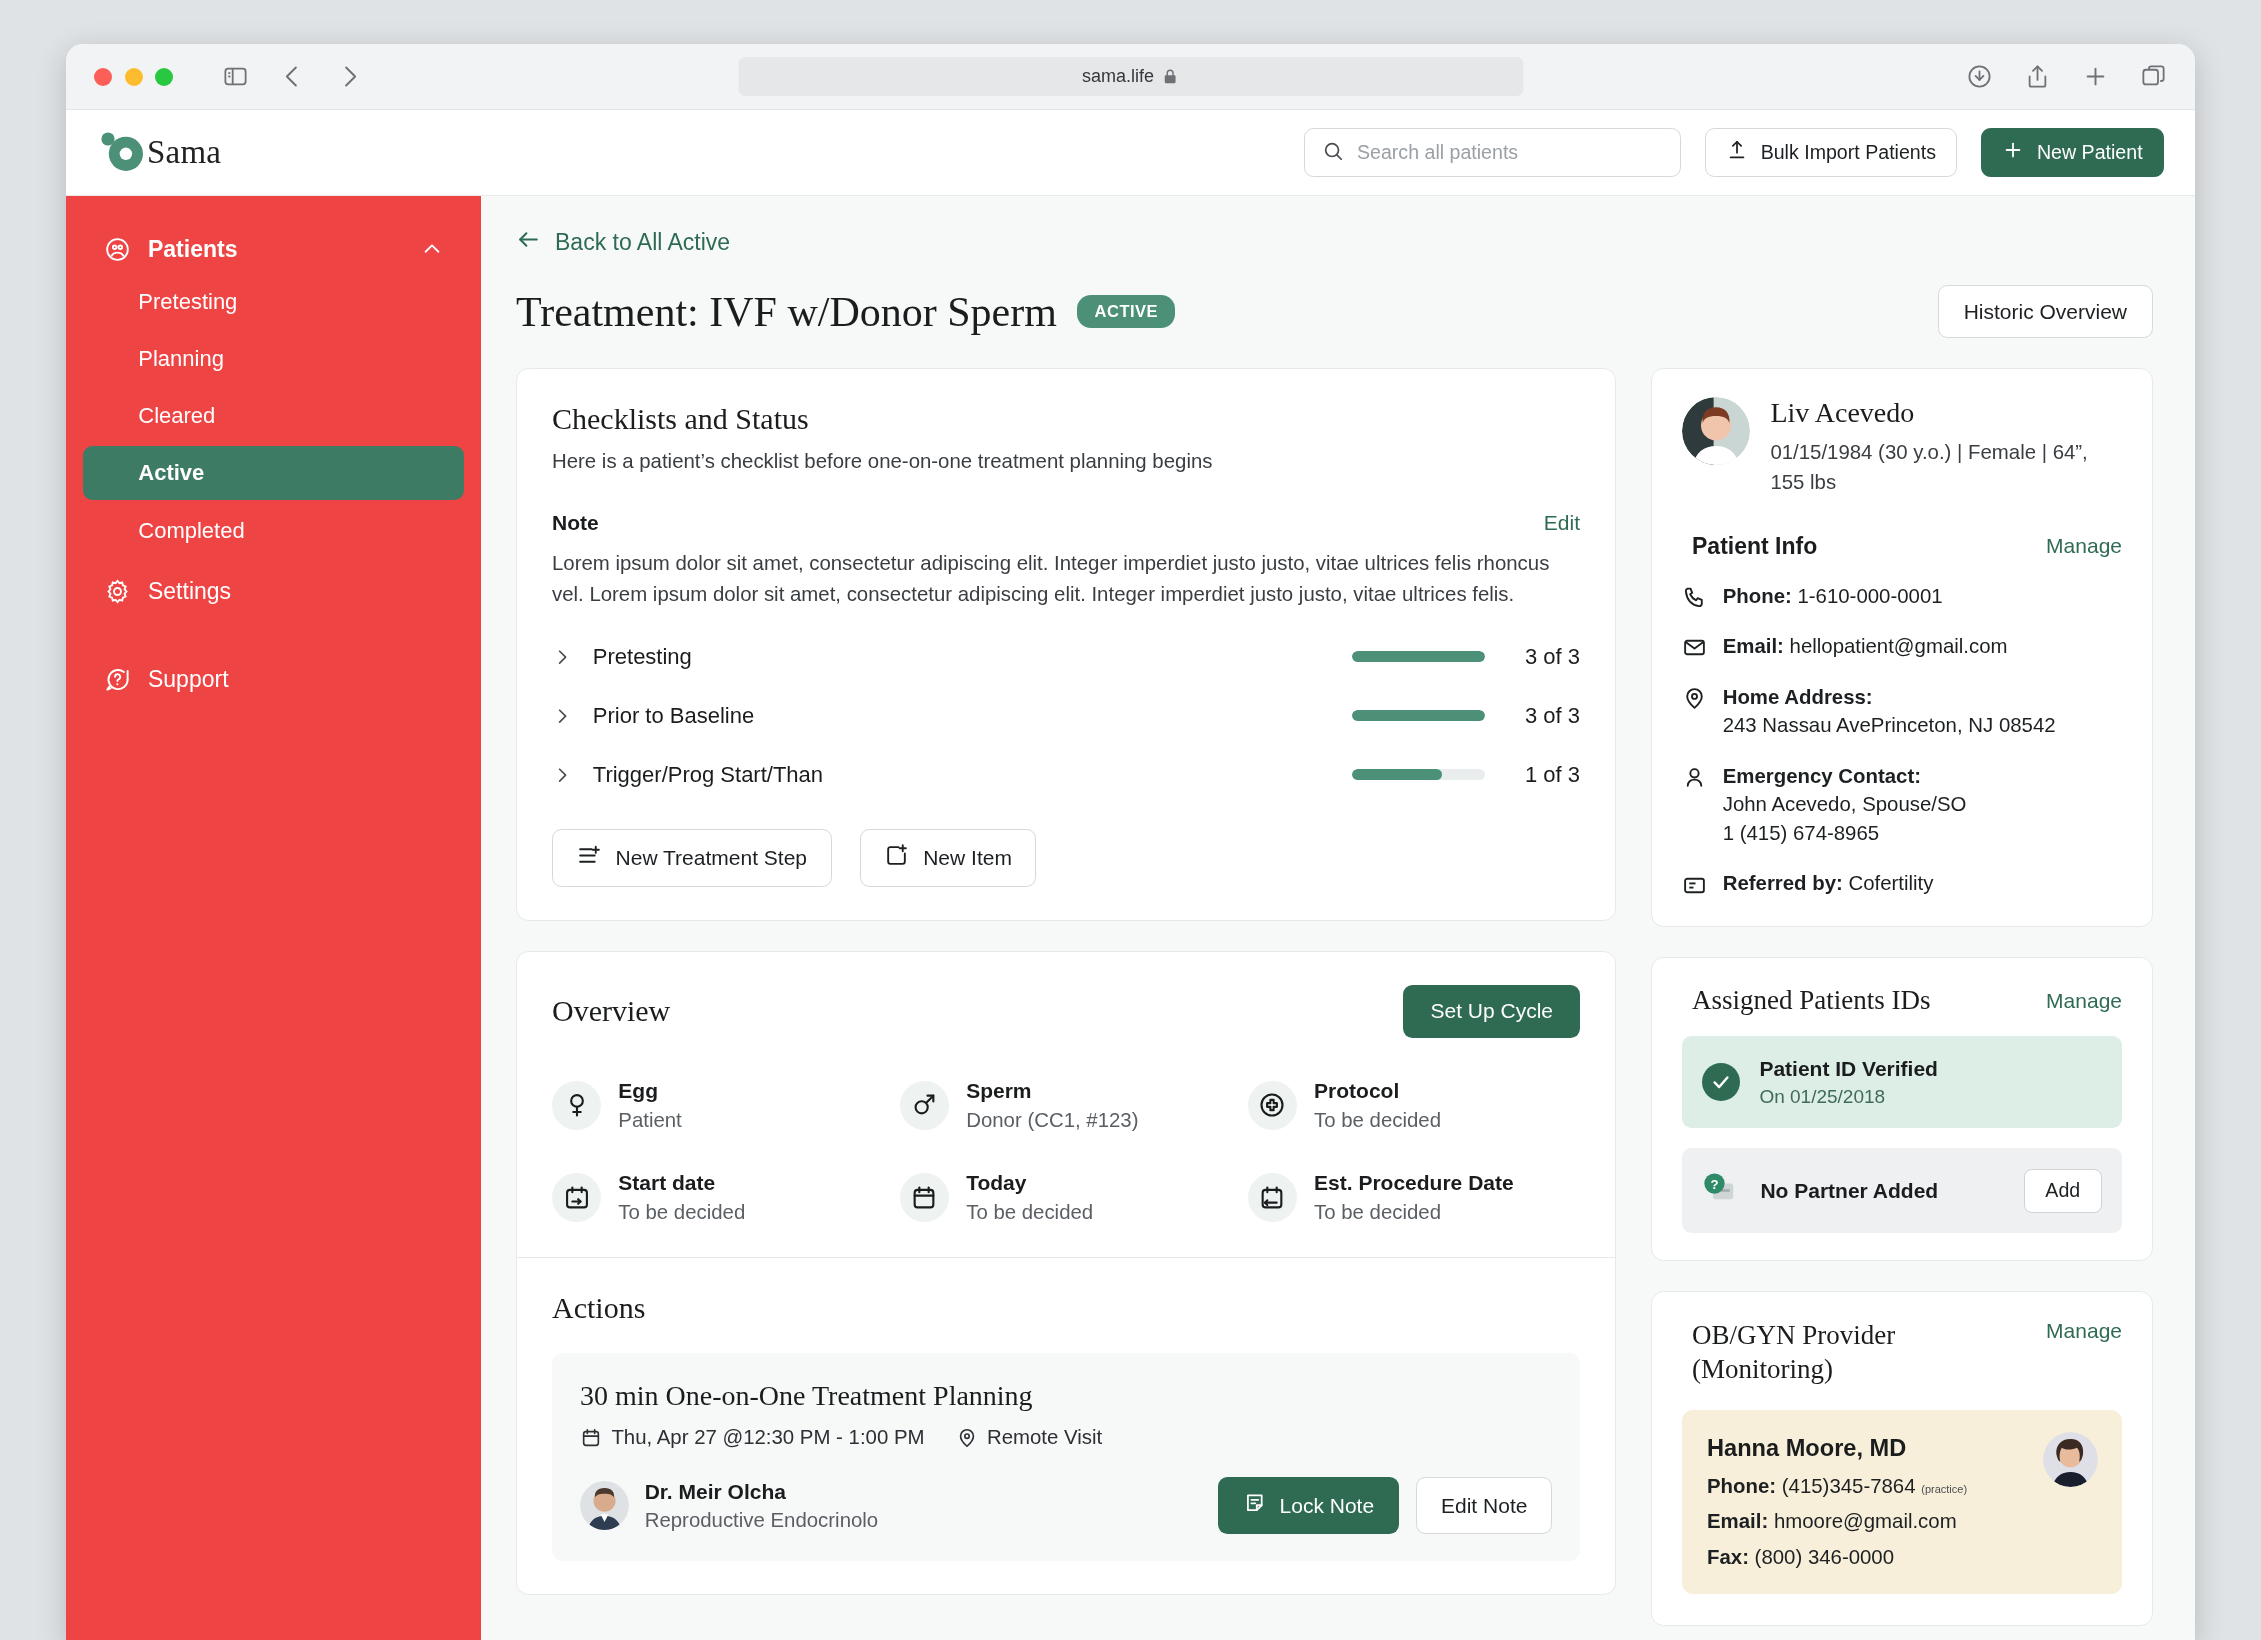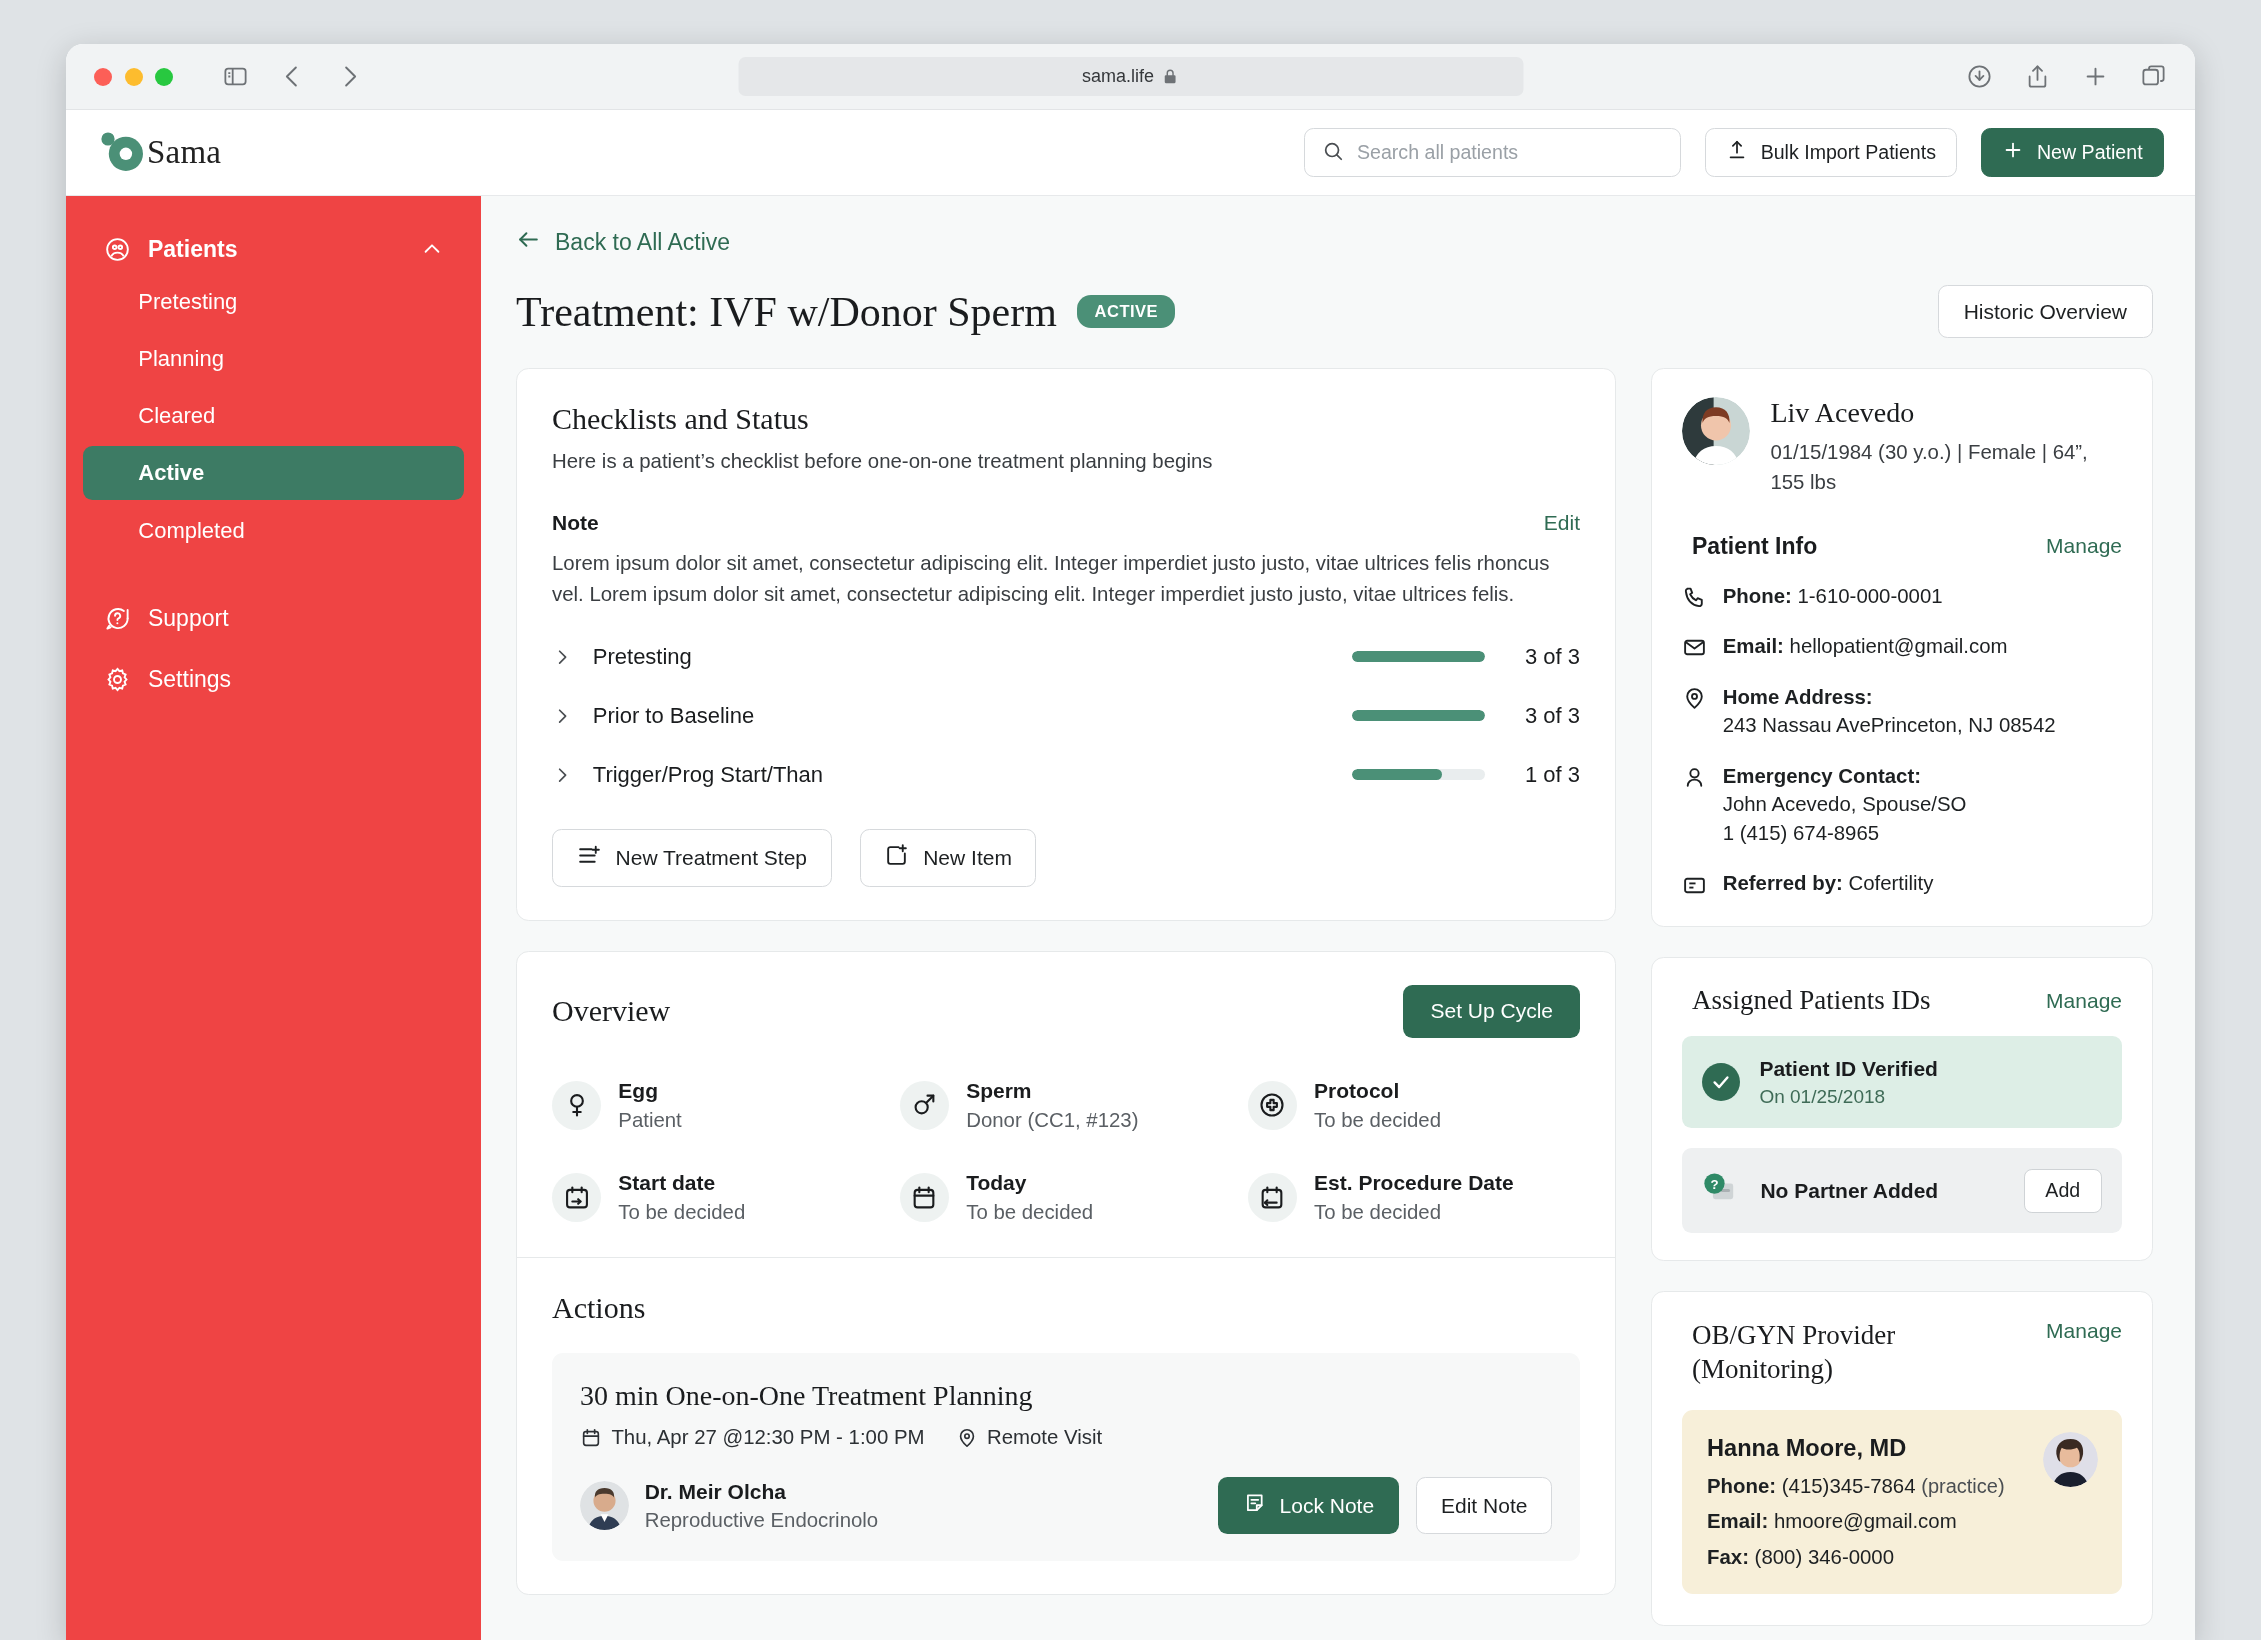--- a/index.html
+++ b/index.html
@@ -233,21 +233,21 @@
   .id-title { font-size: 21px; font-weight: 700; color: #1a1c1e; }
   .id-sub { font-size: 19px; color: #3f6b57; margin-top: 4.7px; }
   .add-btn {
     margin-left: auto; background: #fff; border: 0.8px solid #cfd3d6;
     border-radius: 7.9px; height: 44px; padding: 0 20.4px; font-size: 19.6px;
     cursor: pointer; font-family: inherit; color: #1d2022;
   }
   .prov-card { background: #f7efd9; border-radius: 11px; padding: 25px 25px; margin-top: 23.6px; position: relative; }
   .prov-name { font-size: 23.6px; font-weight: 700; color: #1a1c1e; }
   .prov-line { font-size: 20.4px; color: #1d2022; margin-top: 12.6px; }
-  .prov-small { font-size: 20px; color: #4a4e52; }
+  .prov-small { font-size: 11px; color: #4a4e52; }
   .prov-av { position: absolute; right: 23.6px; top: 22px; width: 55px; height: 55px; border-radius: 50%; overflow: hidden; }
 </style>
 </head>
 <body>
 
 <div class="window">
 
   <div class="chrome">
     <div class="lights">
       <div class="light l-red"></div>
@@ -373,40 +373,40 @@
               <polyline points="5 15 12 8 19 15"></polyline>
             </svg>
         </span>
       </div>
       <div class="nav-sub">Pretesting</div>
       <div class="nav-sub">Planning</div>
       <div class="nav-sub">Cleared</div>
       <div class="nav-sub active">Active</div>
       <div class="nav-sub">Completed</div>
 
+      <div class="nav-item">
+        <span class="nav-icon">
+          <svg viewBox="0 0 24 24" fill="none" stroke="#fff" stroke-width="1.7">
+              <circle cx="12" cy="12" r="3.1"></circle>
+              <path d="M12 2.6l1.7 2 2.5-.7.6 2.6 2.4 1-.9 2.5 1.7 2-1.7 2 .9 2.5-2.4 1-.6 2.6-2.5-.7-1.7 2-1.7-2-2.5.7-.6-2.6-2.4-1 .9-2.5-1.7-2 1.7-2-.9-2.5 2.4-1 .6-2.6 2.5.7z"></path>
+            </svg>
+        </span>
+        <span>Settings</span>
+      </div>
       <div class="nav-item" style="margin-top:33px;">
         <span class="nav-icon">
           <svg viewBox="0 0 24 24" fill="none" stroke="#fff" stroke-width="1.7" stroke-linecap="round" stroke-linejoin="round">
               <path d="M21 12a8.5 8.5 0 1 1-3.3-6.7"></path>
               <path d="M21 4.5V12"></path>
               <path d="M4.6 18.4 3 21l2.8-1.2"></path>
               <path d="M9.8 9.6a2.3 2.3 0 1 1 3.1 2.2c-.7.3-1 .8-1 1.5"></path>
               <circle cx="11.9" cy="16.2" r=".9" fill="#fff" stroke="none"></circle>
             </svg>
         </span>
         <span>Support</span>
-      </div>
-      <div class="nav-item">
-        <span class="nav-icon">
-          <svg viewBox="0 0 24 24" fill="none" stroke="#fff" stroke-width="1.7">
-              <circle cx="12" cy="12" r="3.1"></circle>
-              <path d="M12 2.6l1.7 2 2.5-.7.6 2.6 2.4 1-.9 2.5 1.7 2-1.7 2 .9 2.5-2.4 1-.6 2.6-2.5-.7-1.7 2-1.7-2-2.5.7-.6-2.6-2.4-1 .9-2.5-1.7-2 1.7-2-.9-2.5 2.4-1 .6-2.6 2.5.7z"></path>
-            </svg>
-        </span>
-        <span>Settings</span>
       </div>
     </div>
 
     <div class="content">
       <div class="backlink">
         <span>
           <svg width="25" height="25" viewBox="0 0 24 24" fill="none" stroke="#2f6b53" stroke-width="1.9" stroke-linecap="round" stroke-linejoin="round">
               <line x1="20" y1="12" x2="4" y2="12"></line>
               <polyline points="10 6 4 12 10 18"></polyline>
             </svg>

